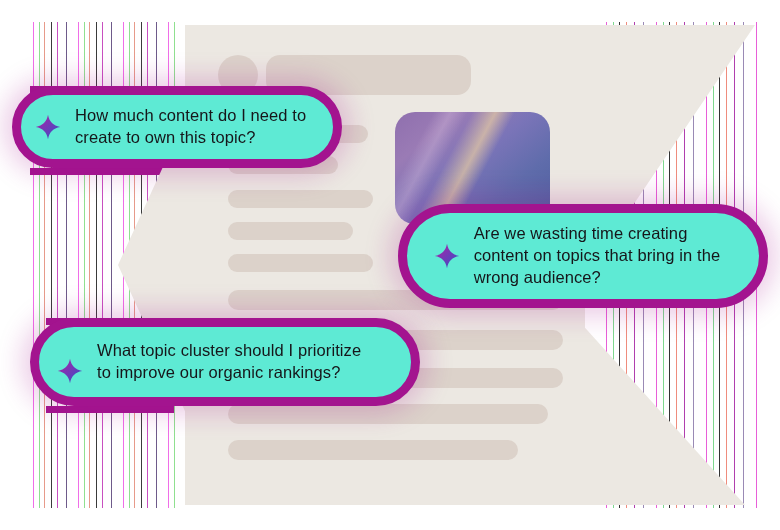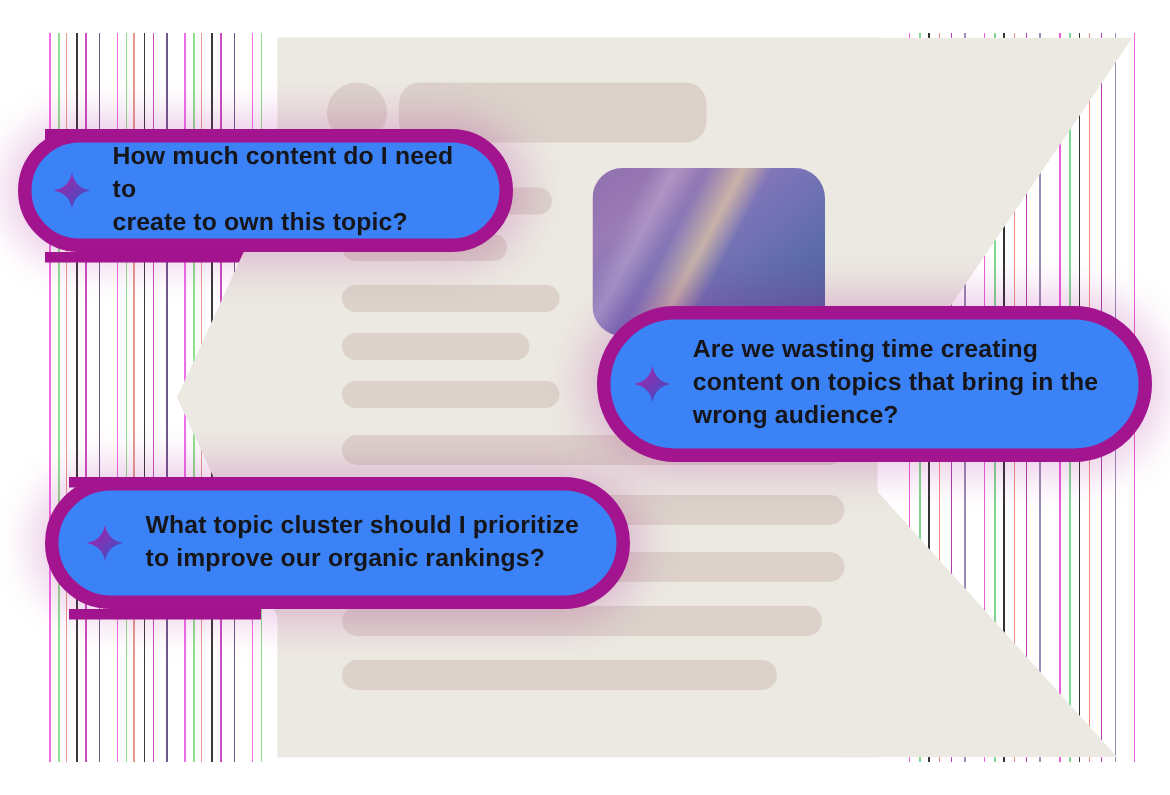--- a/index.html
+++ b/index.html
@@ -150,26 +150,25 @@
         rgba(255,255,255,0) 34%),
       linear-gradient(140deg, #8f6fae 0%, #9a7bb5 22%, #7a74b8 48%, #5f6cab 72%, #4e5f9e 100%);
     overflow: hidden;
   }
 
   
   .pill {
     position: absolute;
     display: flex;
     align-items: center;
-    background: #3b82f6;
+    background: #5eead4;
     border: 9px solid #a3148f;
     border-radius: 999px;
     box-sizing: border-box;
     box-shadow: 0 0 26px 8px rgba(163,20,143,0.22);
-    font-weight: bold;
   }
   .pill-inner {
     display: flex;
     align-items: center;
     gap: 14px;
     padding: 10px 26px 10px 14px;
     width: 100%;
     box-sizing: border-box;
   }
   .spark {
@@ -184,21 +183,21 @@
     color: #16161a;
     letter-spacing: 0.1px;
     white-space: pre-line;
   }
 
   #pill-1 { left: 12px;  top: 86px;  width: 330px; height: 82px; }
   #pill-2 { left: 398px; top: 204px; width: 370px; height: 104px; }
   #pill-3 { left: 30px;  top: 318px; width: 390px; height: 88px; }
 
   #pill-2 .pill-inner { padding-left: 10px; padding-right: 22px; justify-content: center; }
-  #pill-3 .pill-inner { padding-left: 18px; padding-right: 22px; }
+  #pill-3 .pill-inner { padding-left: 18px; padding-right: 22px; align-items: flex-end; }
 </style>
 </head>
 <body>
 
 <div id="stage">
 
   <div class="glitch glitch-left"></div>
   <div class="glitch glitch-right"></div>
   <div class="glitch glitch-band-top"></div>
   <div class="glitch glitch-band-mid"></div>

